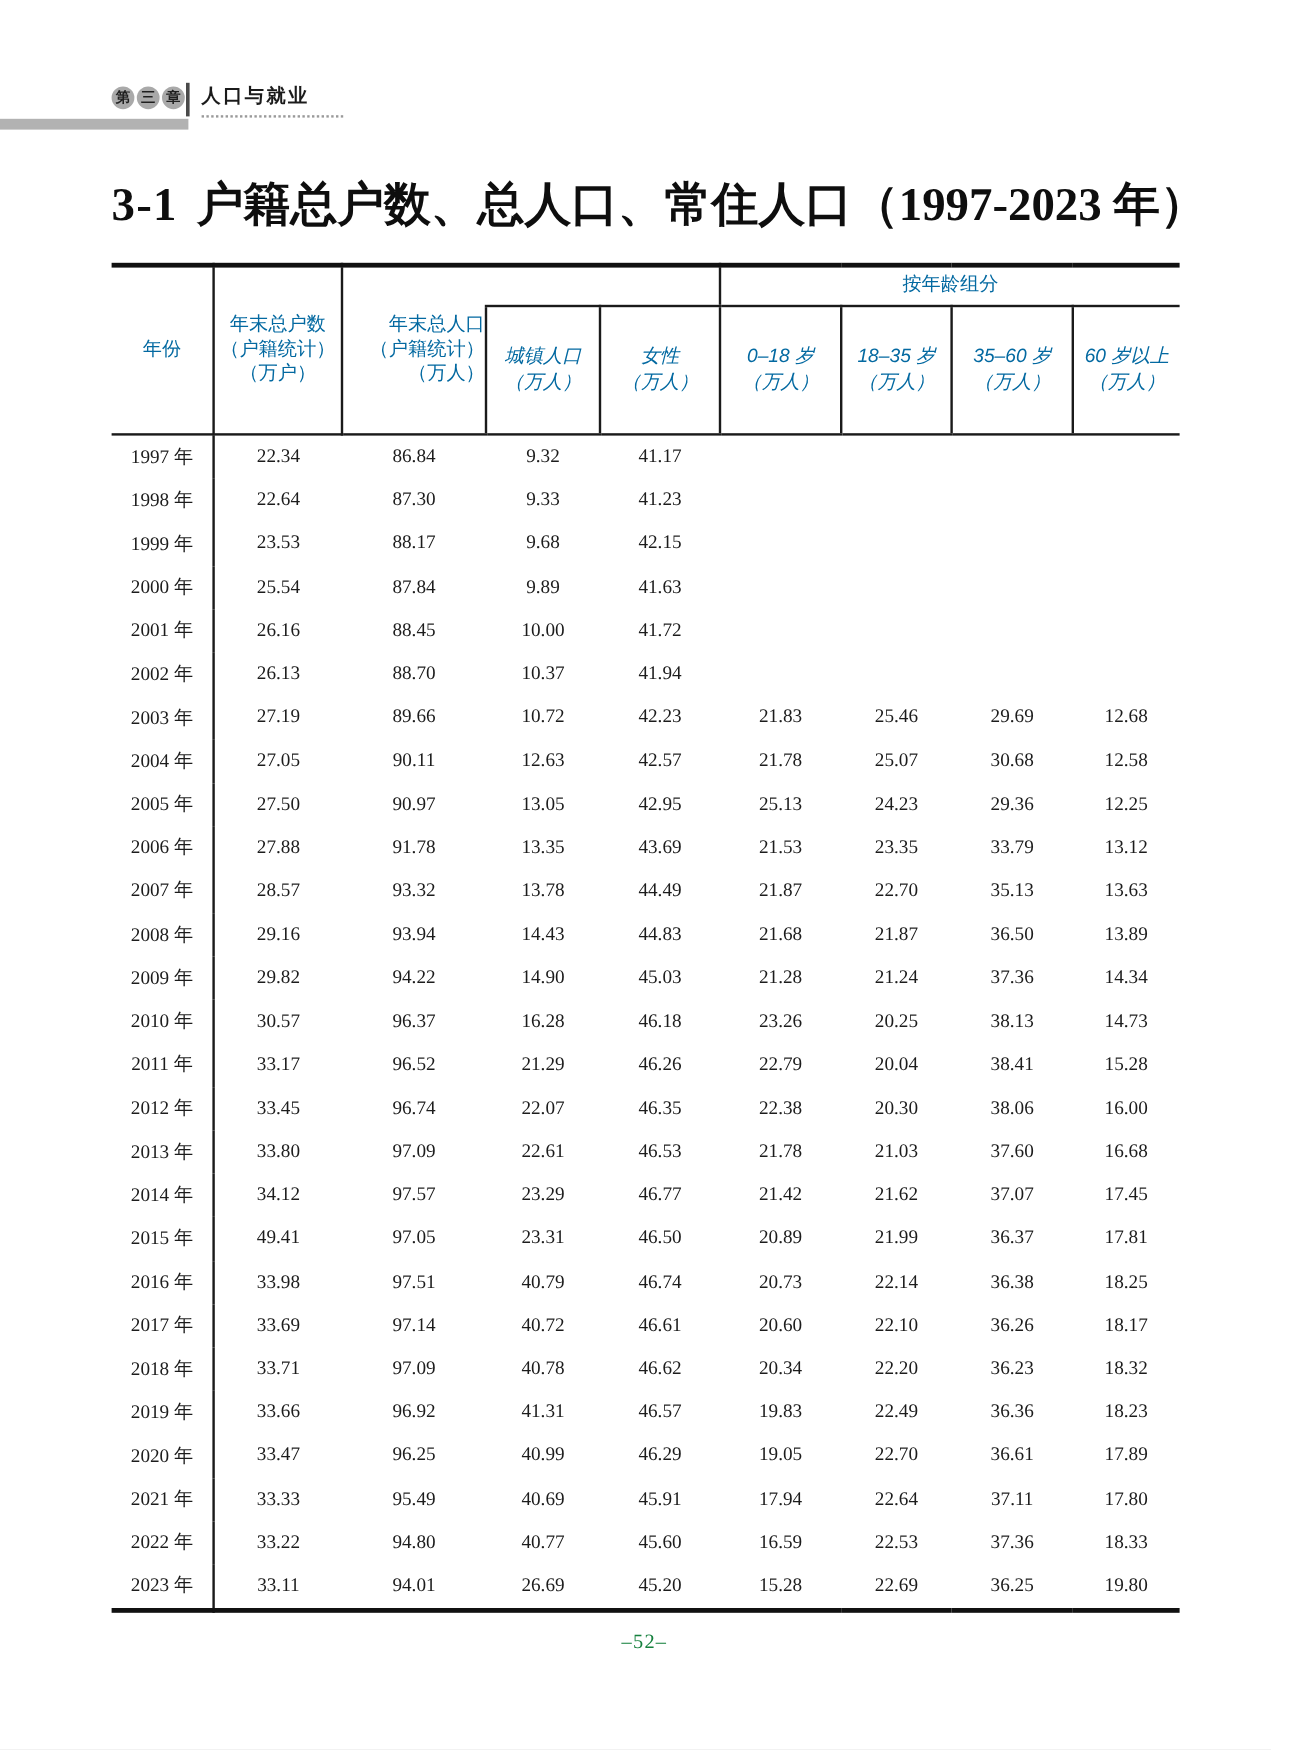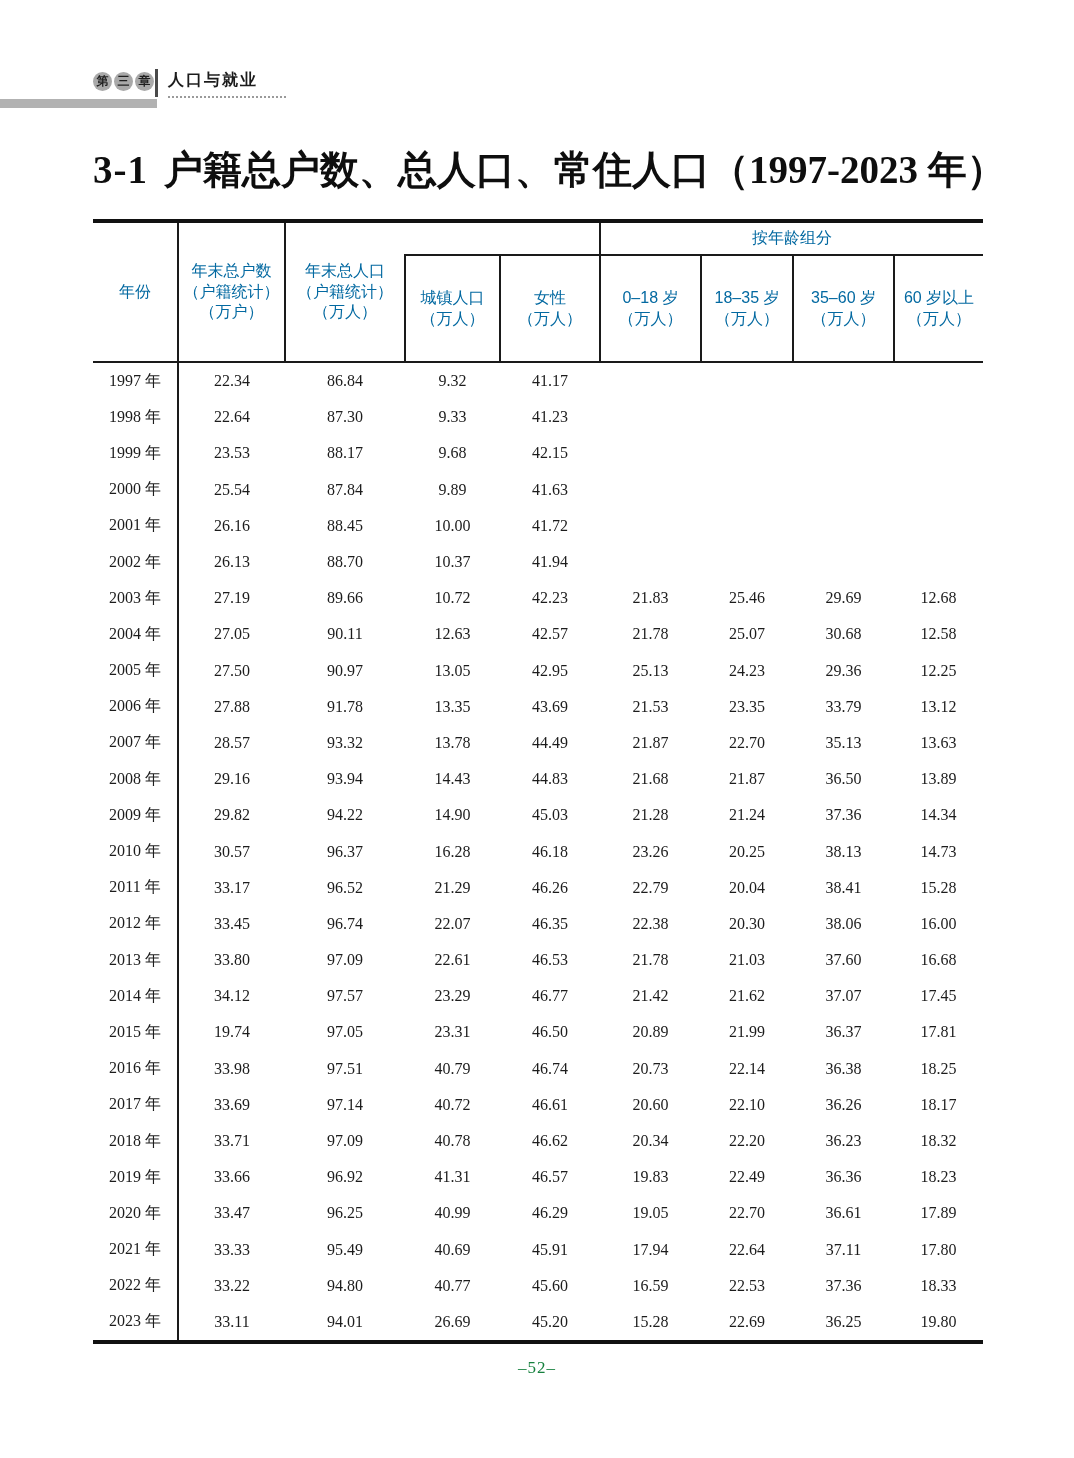--- a/index.html
+++ b/index.html
@@ -44,24 +44,24 @@
   }
   th,td{padding:0;margin:0;}
   thead th{
     font-family:"Liberation Sans",sans-serif;
     font-weight:400;font-size:16px;line-height:1.3;
     text-align:center;vertical-align:middle;
     white-space:pre-line;color:#0369a1;
     border-bottom:2px solid #1a1a1a;
   }
   tr.hr1{height:34px;}
-  tr.hr2{height:107px;}
+  tr.hr2{height:107px;font-style:italic;}
   th.h-year{border-right:2px solid #1a1a1a;}
   th.h-households{border-right:2px solid #1a1a1a;}
-  th.h-population{border-right:none;}
+  th.h-population{border-right:none;text-align:right;}
   th.h-spacer{border-bottom:2px solid #1a1a1a;}
   th.h-agegroup{border-left:2px solid #1a1a1a;border-bottom:2px solid #1a1a1a;}
   th.h-urban{border-left:2px solid #1a1a1a;}
   th.h-female{border-left:2px solid #1a1a1a;}
   th.h-age{border-left:2px solid #1a1a1a;}
   tbody td{
     height:36.2px;
     font-family:"Liberation Serif",serif;
     font-size:16px;text-align:center;vertical-align:middle;
     color:#1c1c1c;
@@ -329,21 +329,21 @@
             <td class="c-num">97.57</td>
             <td class="c-num">23.29</td>
             <td class="c-num">46.77</td>
             <td class="c-num">21.42</td>
             <td class="c-num">21.62</td>
             <td class="c-num">37.07</td>
             <td class="c-num">17.45</td>
           </tr>
           <tr>
             <td class="c-year">2015 年</td>
-            <td class="c-num">19.74</td>
+            <td class="c-num">49.41</td>
             <td class="c-num">97.05</td>
             <td class="c-num">23.31</td>
             <td class="c-num">46.50</td>
             <td class="c-num">20.89</td>
             <td class="c-num">21.99</td>
             <td class="c-num">36.37</td>
             <td class="c-num">17.81</td>
           </tr>
           <tr>
             <td class="c-year">2016 年</td>

